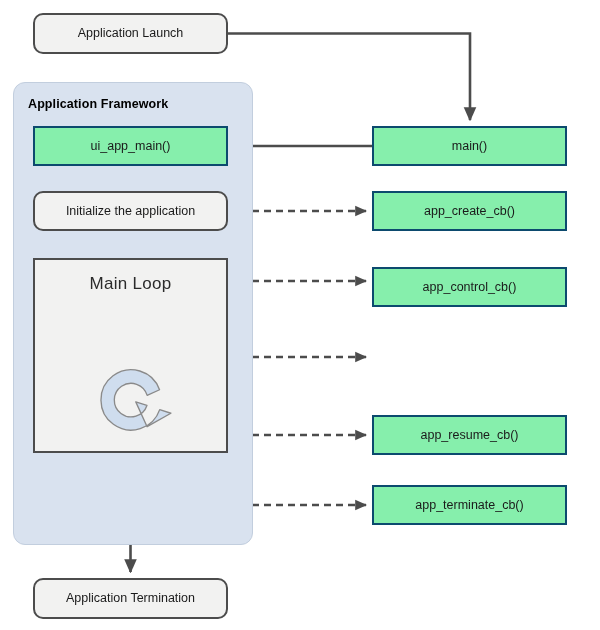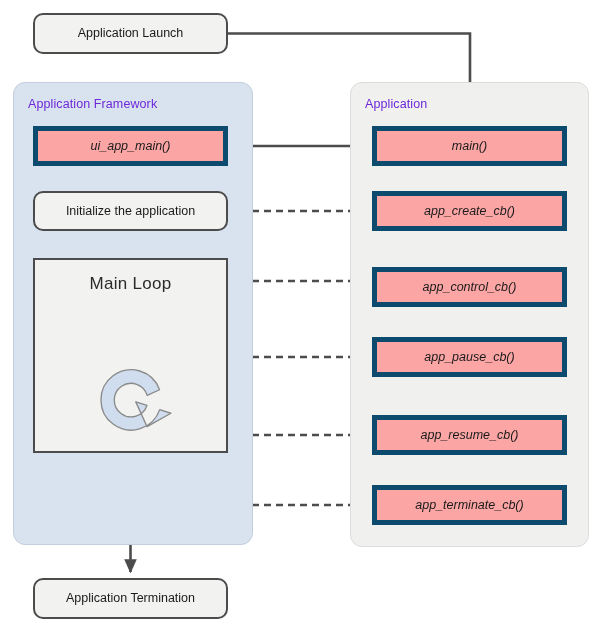--- a/index.html
+++ b/index.html
@@ -46,22 +46,22 @@
     width: 239px;
     height: 465px;
     background: #f0f0ef;
     border: 1px solid #dcdcdb;
   }
   .panel-title {
     position: absolute;
     left: 14px;
     top: 14px;
     font-size: 12.5px;
-    font-weight: normal;
-    color: #6d28d9;
+    font-weight: bold;
+    color: #000000;
     letter-spacing: 0.1px;
     text-align: center;
   }
 
   
   .node {
     position: absolute;
     box-sizing: border-box;
     display: flex;
     align-items: center;
@@ -70,24 +70,23 @@
     color: #1a1a1a;
     font-size: 12.5px;
     line-height: 1.2;
   }
   .node.rounded {
     background: #f2f2f1;
     border: 2px solid #4c4c4c;
     border-radius: 10px;
   }
   .node.green {
-    background: #fca5a5;
-    border: 5px solid #0c4a6e;
+    background: #86efac;
+    border: 2px solid #0c4a6e;
     border-radius: 0;
-    font-style: italic;
   }
   .node.plain {
     background: #f2f2f1;
     border: 2px solid #4c4c4c;
     border-radius: 0;
   }
 
   
   #app-launch      { left: 33px;  top: 13px;  width: 195px; height: 41px; }
   #ui-app-main     { left: 33px;  top: 126px; width: 195px; height: 40px; }
@@ -177,23 +176,20 @@
 
     <g>
       <path d="M 228 505 L 366 505" fill="none" stroke="#4c4c4c" stroke-width="2.4" stroke-dasharray="7 5" marker-end="url(#arrow-dash)"></path>
     </g>
   </svg>
 
   <div class="panel framework">
     <div class="panel-title">Application Framework</div>
   </div>
 
-  <div class="panel application">
-    <div class="panel-title">Application</div>
-  </div>
 
   <div id="app-launch" class="node rounded">
     <span>Application Launch</span>
   </div>
 
   <div id="ui-app-main" class="node green">
     <span>ui_app_main()</span>
   </div>
 
   <div id="initialize" class="node rounded">
@@ -224,23 +220,20 @@
   </div>
 
   <div id="app-create" class="node green">
     <span>app_create_cb()</span>
   </div>
 
   <div id="app-control" class="node green">
     <span>app_control_cb()</span>
   </div>
 
-  <div id="app-pause" class="node green">
-    <span>app_pause_cb()</span>
-  </div>
 
   <div id="app-resume" class="node green">
     <span>app_resume_cb()</span>
   </div>
 
   <div id="app-terminate" class="node green">
     <span>app_terminate_cb()</span>
   </div>
 
 </div>

